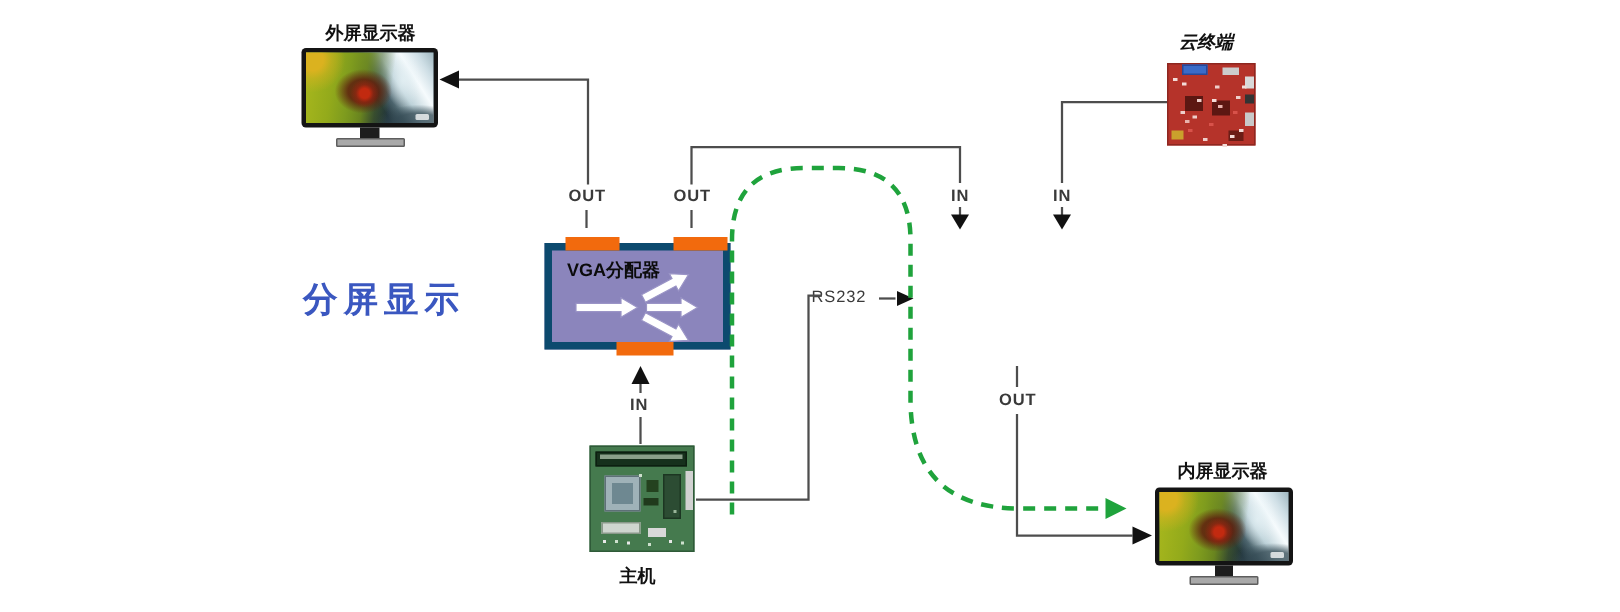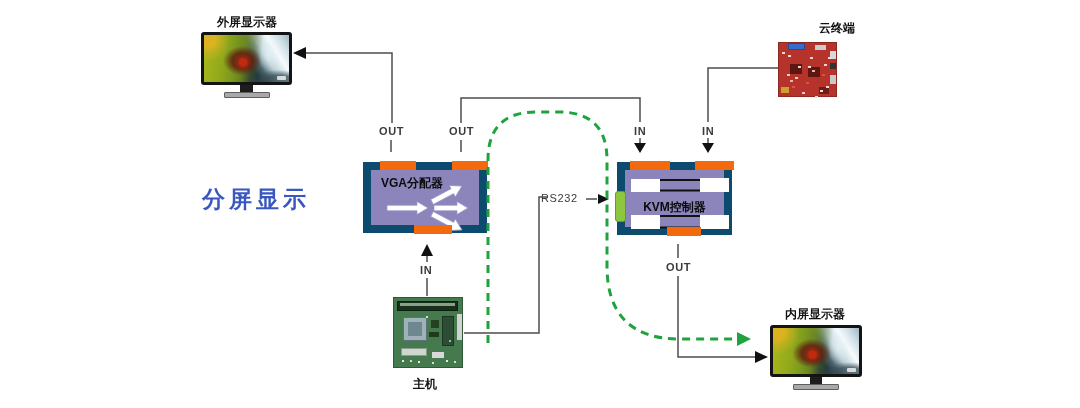--- a/index.html
+++ b/index.html
@@ -20,21 +20,21 @@
       radial-gradient(ellipse 35% 40% at 15% 95%, #3f6426 0 50%, rgba(63,100,38,0) 80%),
       radial-gradient(ellipse 45% 40% at 88% 104%, rgba(52,74,84,0.75) 0 45%, rgba(52,74,84,0) 75%),
       radial-gradient(ellipse 20% 55% at 76% 40%, rgba(230,242,246,0.75), rgba(230,242,246,0) 70%),
       linear-gradient(58deg, rgba(0,0,0,0) 0 50%, rgba(130,160,170,0.45) 58%, rgba(205,226,233,0.9) 68%, rgba(246,251,253,1) 80%, rgba(215,231,238,0.95) 90%, rgba(180,204,213,0.85) 100%),
       linear-gradient(160deg, #324a54 0%, #243840 45%, #1e3138 100%);
   }
   .m-logo { position:absolute; right:3px; bottom:2px; width:9px; height:4px; background:rgba(255,255,255,0.75); border-radius:1px; }
   .m-neck { background:#1d1d1d; margin:0 auto; }
   .m-base { background:#a9a9a9; border:1px solid #5e5e5e; margin:0 auto; border-radius:1px; }
 
-  .devbox { position:absolute; background:#8b85bc; border:8px solid #0c4a6e; }
+  .devbox { position:absolute; background:#8b85bc; border:5px solid #0c4a6e; }
   .tab { position:absolute; height:9px; background:#f26a0d; }
   .rs-port { position:absolute; left:-10px; top:21px; width:11px; height:31px; background:#8dc63f; border:1px solid #679b22; border-radius:3px; }
   .box-label { position:absolute; color:#0b0b0b; font-size:12px; font-weight:bold; white-space:nowrap; }
 
   .pcb { position:absolute; }
   .pcb > div { position:absolute; }
 
   svg.overlay { position:absolute; left:0; top:0; pointer-events:none; }
 </style>
 </head>
@@ -46,21 +46,21 @@
   <div class="monitor" style="left:201px; top:32px;">
     <div class="m-frame" style="width:91px; height:53px;">
       <div class="m-screen">
           <div class="m-logo"></div>
         </div>
     </div>
     <div class="m-neck" style="width:13px; height:7px;"></div>
     <div class="m-base" style="width:46px; height:6px;"></div>
   </div>
 
-  <div class="lbl" style="left:819px; top:20px;">云终端</div>
+  <div class="lbl" style="left:786px; top:20px;font-style:italic;">云终端</div>
   <div class="pcb" style="left:778px; top:42px; width:59px; height:55px; background:#b5332a; border:1px solid #8e2720;">
     <div style="left:9px; top:0px; width:17px; height:7px; background:#3a6bc8; border:1px solid #26489a;"></div>
     <div style="left:36px; top:2px; width:11px; height:5px; background:#cccccc;"></div>
     <div style="left:11px; top:21px; width:12px; height:10px; background:#5c1712;"></div>
     <div style="left:29px; top:24px; width:12px; height:10px; background:#5c1712;"></div>
     <div style="left:40px; top:44px; width:10px; height:7px; background:#6b1d16;"></div>
     <div style="left:51px; top:8px; width:6px; height:8px; background:#d9d9d9;"></div>
     <div style="left:51px; top:20px; width:6px; height:6px; background:#333333;"></div>
     <div style="left:51px; top:32px; width:6px; height:9px; background:#c9c9c9;"></div>
     <div style="left:2px; top:44px; width:8px; height:6px; background:#caa12c;"></div>
@@ -77,39 +77,20 @@
     <svg width="120" height="67" viewBox="0 0 120 67">
       <g fill="#ffffff" stroke="#9a94c6" stroke-width="0.8">
         <path d="M16,35.2 L46,35.2 L46,31.5 L57,38 L46,44.5 L46,40.8 L16,40.8 Z"></path>
         <path d="M0,-2.8 L23,-2.8 L23,-6.5 L34,0 L23,6.5 L23,2.8 L0,2.8 Z" transform="translate(61,32) rotate(-28)"></path>
         <path d="M0,-2.8 L23,-2.8 L23,-6.5 L34,0 L23,6.5 L23,2.8 L0,2.8 Z" transform="translate(63,38)"></path>
         <path d="M0,-2.8 L23,-2.8 L23,-6.5 L34,0 L23,6.5 L23,2.8 L0,2.8 Z" transform="translate(61,44) rotate(28)"></path>
       </g>
     </svg>
   </div>
 
-  <div class="devbox" style="left:617px; top:162px; width:115px; height:73px;">
-    <div class="tab" style="left:5px; top:-9px; width:40px;"></div>
-    <div class="tab" style="left:70px; top:-9px; width:39px;"></div>
-    <div class="tab" style="left:42px; bottom:-9px; width:34px;"></div>
-    <div class="rs-port"></div>
-    <svg width="111" height="69" viewBox="0 0 111 69">
-      <g>
-        <rect x="6" y="9" width="29" height="13" fill="#ffffff"></rect>
-        <rect x="75" y="8" width="29" height="14" fill="#ffffff"></rect>
-        <line x1="35" y1="10" x2="75" y2="10" stroke="#111" stroke-width="1.8"></line>
-        <line x1="35" y1="20.5" x2="75" y2="20.5" stroke="#111" stroke-width="1.8"></line>
-        <rect x="6" y="45" width="29" height="14" fill="#ffffff"></rect>
-        <rect x="75" y="45" width="29" height="14" fill="#ffffff"></rect>
-        <line x1="35" y1="46" x2="75" y2="46" stroke="#111" stroke-width="1.8"></line>
-        <line x1="35" y1="57.5" x2="75" y2="57.5" stroke="#111" stroke-width="1.8"></line>
-      </g>
-    </svg>
-    <div class="box-label" style="left:0; top:29px; width:100%; text-align:center;">KVM控制器</div>
-  </div>
 
   <div class="pcb" style="left:393px; top:297px; width:70px; height:71px; background:#457a4e; border:1px solid #2f5a38;">
     <div style="left:3px; top:3px; width:61px; height:10px; background:#16301c; border:1px solid #0c1f10;"></div>
     <div style="left:6px; top:5px; width:55px; height:3px; background:#8aa08a;"></div>
     <div style="left:9px; top:19px; width:24px; height:24px; background:#9fb2b8; border:1px solid #5e7077;"></div>
     <div style="left:14px; top:24px; width:14px; height:14px; background:#6e8891;"></div>
     <div style="left:48px; top:18px; width:12px; height:30px; background:#2c4c33; border:1px solid #1c3622;"></div>
     <div style="left:63px; top:16px; width:5px; height:26px; background:#d2d2d2;"></div>
     <div style="left:37px; top:22px; width:8px; height:8px; background:#24421f;"></div>
     <div style="left:35px; top:34px; width:10px; height:5px; background:#203a1c;"></div>

